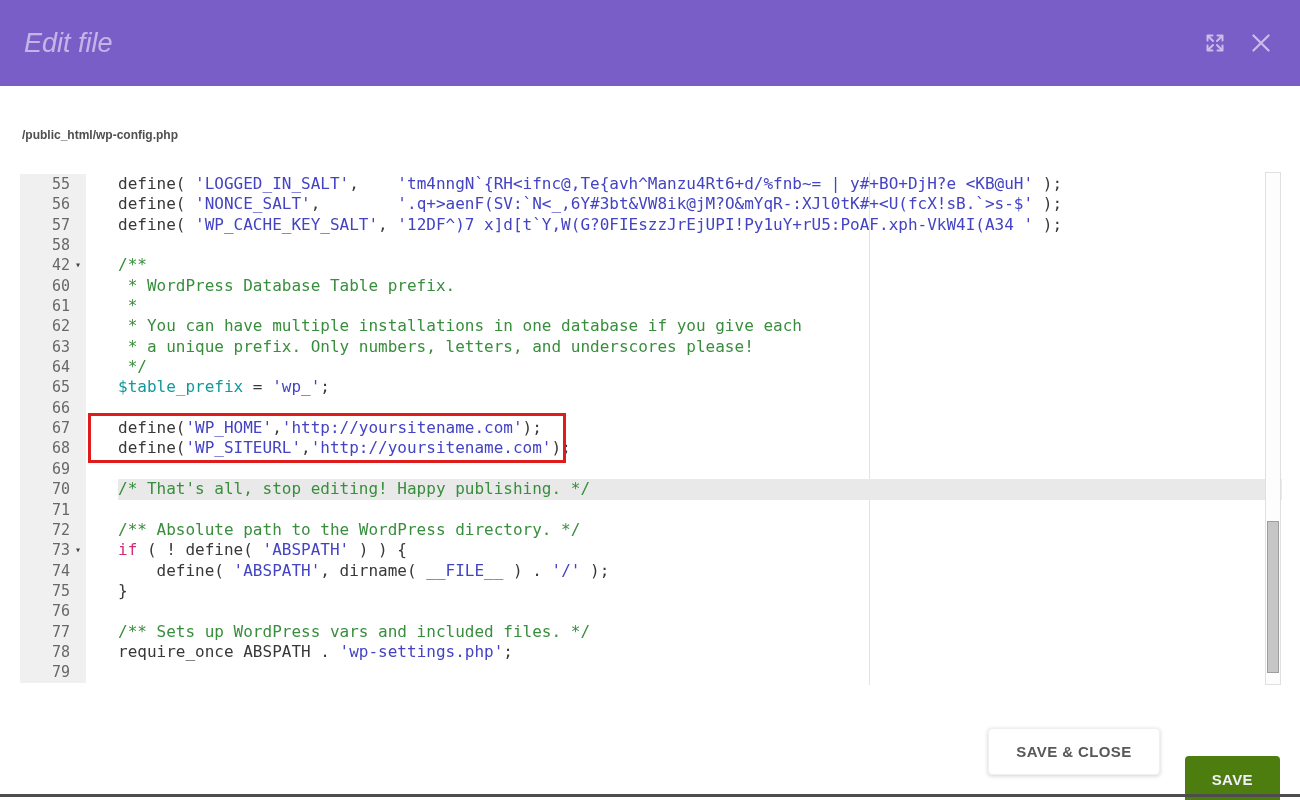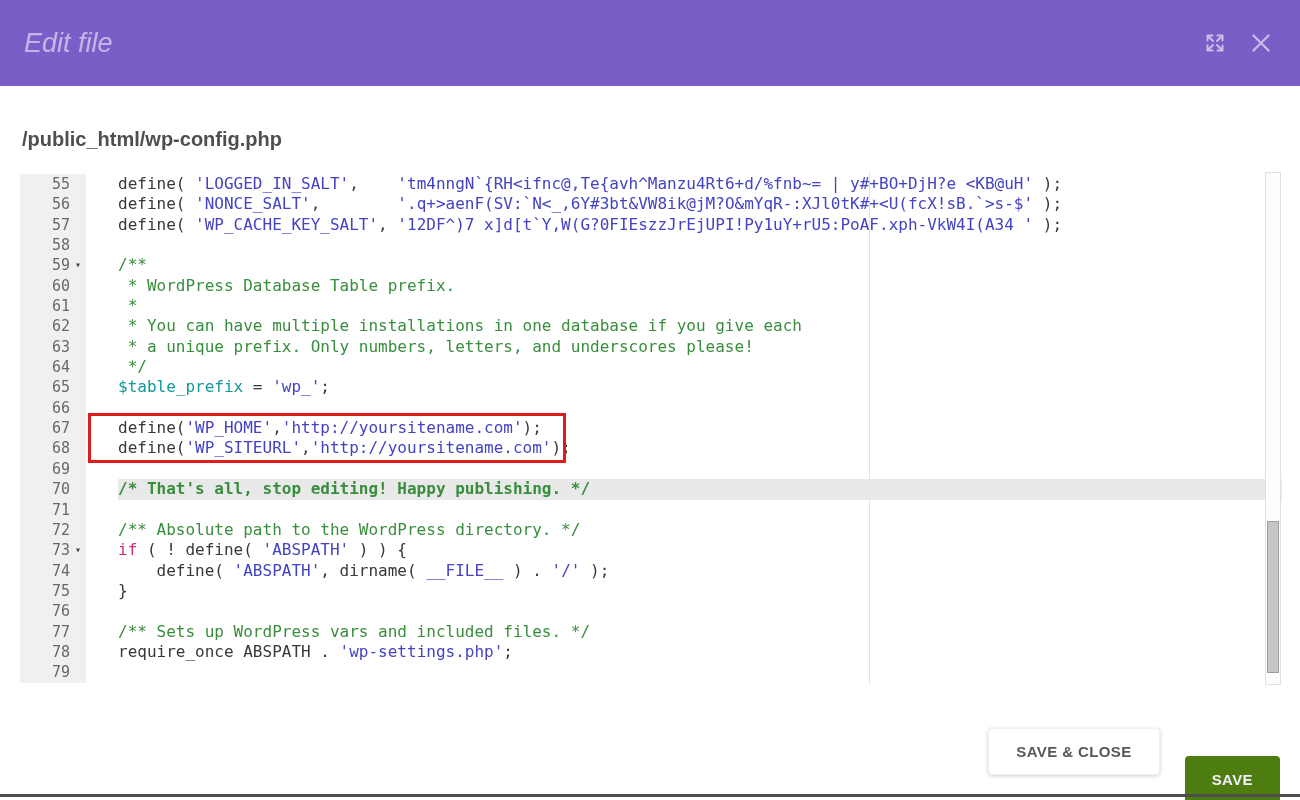--- a/index.html
+++ b/index.html
@@ -10,34 +10,34 @@
   
   .hdr { position:absolute; left:0; top:0; width:1300px; height:86px;
          background:#7a5ec8; display:flex; align-items:center; padding:0 24px; }
   .hdr-title { font-size:27px; font-weight:400; color:rgba(255,255,255,0.55);font-style:italic; }
   .hdr-actions { margin-left:auto; display:flex; align-items:center; gap:16px; }
   .hdr-btn { width:30px; height:30px; display:flex; align-items:center; justify-content:center;
              cursor:pointer; background:transparent; border:none; }
   .hdr-btn svg { stroke:rgba(255,255,255,0.6); }
 
   
-  .path { position:absolute; left:22px; top:128px; font-size:20px; font-weight:bold; color:#4f4f4f; }
+  .path { position:absolute; left:22px; top:128px; font-size:12px; font-weight:bold; color:#4f4f4f; }
 
   
   .editor { position:absolute; left:20px; top:172px; width:1262px; height:514px;
             font-family:"DejaVu Sans Mono","Liberation Mono",monospace;
             font-size:16px; line-height:20.35px; }
   .ruler { position:absolute; left:849px; top:0; width:1px; height:513px; background:#e3e3e3; }
   .rows { position:relative; padding-top:2px; }
   .row { display:flex; height:20.35px; white-space:pre;gap:32px; }
   .gut { width:66px; background:#f0f0f0; display:flex; flex:none; }
   .gut .num { flex:1; text-align:right; color:#686868; font-size:15px; }
   .gut .fold { width:16px; text-align:center; color:#444; font-size:10px; line-height:20.35px; cursor:pointer; }
   .code { flex:1; color:#383838; }
-  .row.hl .code { background:#e9e9e9;font-weight:bold; }
+  .row.hl .code { background:#e9e9e9; }
   .tok-p { color:#383838; }
   .tok-s { color:#4343c4; }
   .tok-c { color:#388e3c; }
   .tok-k { color:#cf2d7a; }
   .tok-v { color:#12999b; }
   .tok-a { color:#4343c4;margin-top:31px; }
 
   .hlbox { position:absolute; left:68px; width:478px; border:3px solid #e01b1b;
            pointer-events:none; z-index:3; }
 
@@ -83,21 +83,21 @@
 
   <div class="path">/public_html/wp-config.php</div>
 
   <div class="editor">
     <div class="ruler"></div>
     <div class="rows">
         <div class="row"><div class="gut"><span class="num">55</span><span class="fold"></span></div><div class="code"><span class="tok-p">define( </span><span class="tok-s">'LOGGED_IN_SALT'</span><span class="tok-p">,    </span><span class="tok-s">'tm4nngN`{RH&lt;ifnc@,Te{avh^Manzu4Rt6+d/%fnb~= | y#+BO+DjH?e &lt;KB@uH'</span><span class="tok-p"> );</span></div></div>
         <div class="row"><div class="gut"><span class="num">56</span><span class="fold"></span></div><div class="code"><span class="tok-p">define( </span><span class="tok-s">'NONCE_SALT'</span><span class="tok-p">,        </span><span class="tok-s">'.q+&gt;aenF(SV:`N&lt;_,6Y#3bt&amp;VW8ik@jM?O&amp;mYqR-:XJl0tK#+&lt;U(fcX!sB.`&gt;s-$'</span><span class="tok-p"> );</span></div></div>
         <div class="row"><div class="gut"><span class="num">57</span><span class="fold"></span></div><div class="code"><span class="tok-p">define( </span><span class="tok-s">'WP_CACHE_KEY_SALT'</span><span class="tok-p">, </span><span class="tok-s">'12DF^)7 x]d[t`Y,W(G?0FIEszzJrEjUPI!Py1uY+rU5:PoAF.xph-VkW4I(A34 '</span><span class="tok-p"> );</span></div></div>
         <div class="row"><div class="gut"><span class="num">58</span><span class="fold"></span></div><div class="code"></div></div>
-        <div class="row"><div class="gut"><span class="num">59</span><span class="fold">▾</span></div><div class="code"><span class="tok-c">/**</span></div></div>
+        <div class="row"><div class="gut"><span class="num">42</span><span class="fold">▾</span></div><div class="code"><span class="tok-c">/**</span></div></div>
         <div class="row"><div class="gut"><span class="num">60</span><span class="fold"></span></div><div class="code"><span class="tok-c"> * WordPress Database Table prefix.</span></div></div>
         <div class="row"><div class="gut"><span class="num">61</span><span class="fold"></span></div><div class="code"><span class="tok-c"> *</span></div></div>
         <div class="row"><div class="gut"><span class="num">62</span><span class="fold"></span></div><div class="code"><span class="tok-c"> * You can have multiple installations in one database if you give each</span></div></div>
         <div class="row"><div class="gut"><span class="num">63</span><span class="fold"></span></div><div class="code"><span class="tok-c"> * a unique prefix. Only numbers, letters, and underscores please!</span></div></div>
         <div class="row"><div class="gut"><span class="num">64</span><span class="fold"></span></div><div class="code"><span class="tok-c"> */</span></div></div>
         <div class="row"><div class="gut"><span class="num">65</span><span class="fold"></span></div><div class="code"><span class="tok-v">$table_prefix</span><span class="tok-p"> = </span><span class="tok-s">'wp_'</span><span class="tok-p">;</span></div></div>
         <div class="row"><div class="gut"><span class="num">66</span><span class="fold"></span></div><div class="code"></div></div>
         <div class="row"><div class="gut"><span class="num">67</span><span class="fold"></span></div><div class="code"><span class="tok-p">define(</span><span class="tok-s">'WP_HOME'</span><span class="tok-p">,</span><span class="tok-s">'http://yoursitename.com'</span><span class="tok-p">);</span></div></div>
         <div class="row"><div class="gut"><span class="num">68</span><span class="fold"></span></div><div class="code"><span class="tok-p">define(</span><span class="tok-s">'WP_SITEURL'</span><span class="tok-p">,</span><span class="tok-s">'http://yoursitename.com'</span><span class="tok-p">);</span></div></div>
         <div class="row"><div class="gut"><span class="num">69</span><span class="fold"></span></div><div class="code"></div></div>

